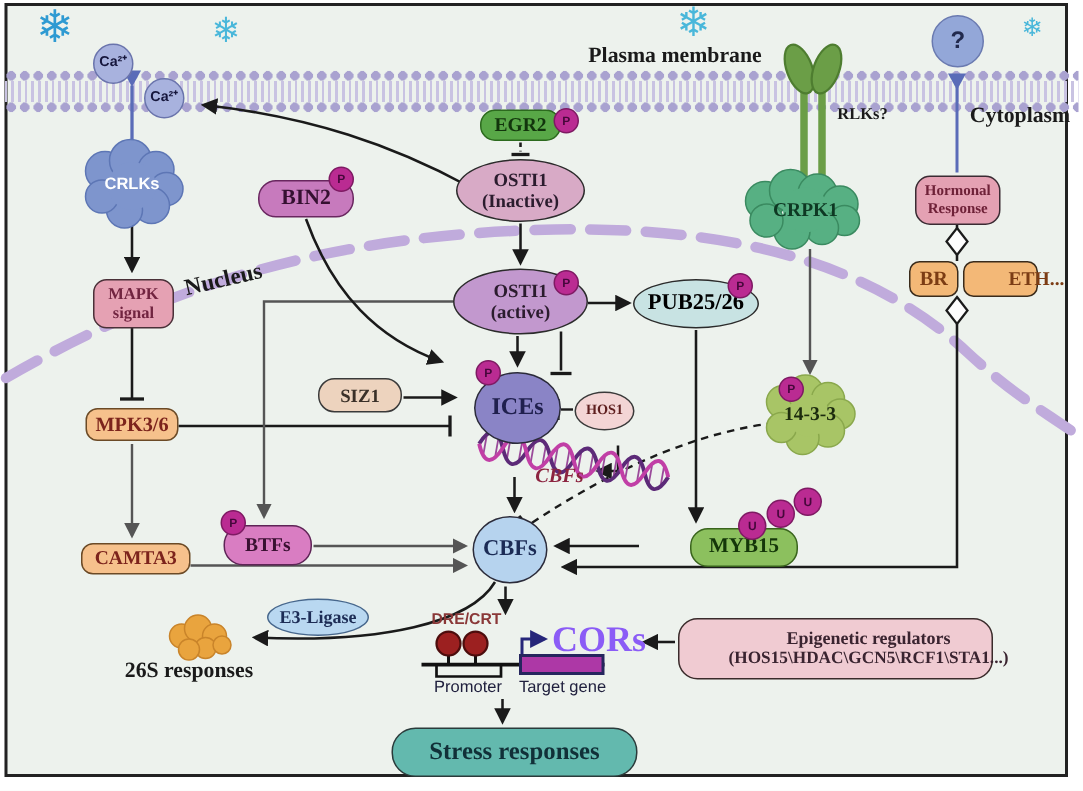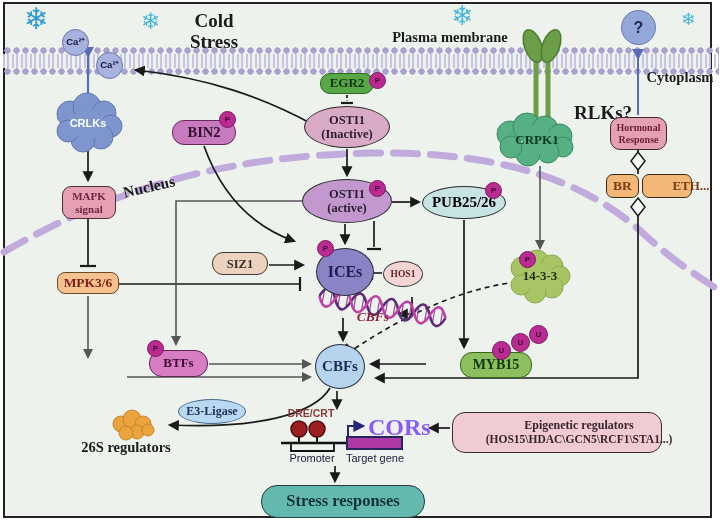--- a/index.html
+++ b/index.html
@@ -186,24 +186,23 @@
         <circle cx="126" cy="433" r="7"></circle>
         <circle cx="148" cy="430" r="6"></circle>
     </g>
   </svg>
 
   <div class="flake" style="left:24px;top:4px;font-size:30px;color:#2e9ad2;">❄</div>
   <div class="flake" style="left:141px;top:10px;font-size:23px;">❄</div>
   <div class="flake" style="left:451px;top:2px;font-size:27px;">❄</div>
   <div class="flake" style="left:681px;top:11px;font-size:17px;">❄</div>
 
-  <div class="t" style="left:168px;top:11px;width:92px;font-size:19px;">Cold Stress</div>
   <div class="t" style="left:388px;top:30px;width:124px;font-size:14.5px;">Plasma membrane</div>
   <div class="t" style="left:644px;top:70px;width:72px;font-size:14.5px;">Cytoplasm</div>
-  <div class="t" style="left:574px;top:70px;width:50px;font-size:19px;margin-top:33px;">RLKs?</div>
+  <div class="t" style="left:550px;top:70px;width:50px;font-size:11px;">RLKs?</div>
   <div class="t" style="left:116px;top:178px;width:66px;font-size:15.5px;transform:rotate(-13deg);">Nucleus</div>
 
   <div class="box sans" style="left:62px;top:29px;width:27px;height:27px;border-radius:50%;background:#a8b2de;border:1.5px solid #6a74ac;font-size:9.5px;color:#16163c;">
       <span>Ca²⁺</span>
     </div>
   <div class="box sans" style="left:96px;top:52px;width:27px;height:27px;border-radius:50%;background:#a8b2de;border:1.5px solid #6a74ac;font-size:9.5px;color:#16163c;">
       <span>Ca²⁺</span>
     </div>
 
   <div class="box sans" style="left:621px;top:10px;width:35px;height:35px;border-radius:50%;background:#93a7d8;border:1.5px solid #6a7ab0;font-size:16px;color:#222a4e;">
@@ -214,20 +213,23 @@
   <div class="t" style="left:504px;top:133px;width:66px;font-size:13px;color:#0e3823;">CRPK1</div>
   <div class="t" style="left:515px;top:269px;width:50px;font-size:13px;color:#1c2b0e;">14-3-3</div>
 
   <div class="box" style="left:62px;top:186px;width:54px;height:33px;background:#e5a1b3;border:1.5px solid #4a3038;border-radius:9px;font-size:11px;color:#712440;">
     <span>MAPK</span>
       <span>signal</span>
     </div>
   <div class="box" style="left:57px;top:272px;width:62px;height:22px;background:#f6c18c;border:1.5px solid #6b4a26;border-radius:8px;font-size:13.5px;color:#7c241c;">
     <span>MPK3/6</span>
     </div>
+  <div class="box" style="left:54px;top:362px;width:73px;height:21px;background:#f6c18c;border:1.5px solid #6b4a26;border-radius:8px;font-size:13px;color:#7c241c;">
+    <span>CAMTA3</span>
+    </div>
   <div class="box" style="left:172px;top:120px;width:64px;height:25px;background:#c77abd;border:1.5px solid #69265f;border-radius:12px;font-size:14.5px;color:#351031;">
     <span>BIN2</span>
     </div>
   <div class="box" style="left:320px;top:73px;width:54px;height:21px;background:#58a747;border:1.5px solid #2c6a1e;border-radius:10px;font-size:13px;color:#12350c;">
     <span>EGR2</span>
     </div>
   <div class="box" style="left:304px;top:106px;width:86px;height:42px;background:#d8aac6;border:1.5px solid #2b2b2b;border-radius:50%;font-size:12.5px;color:#2b1c2e;">
     <span>OSTI1</span>
       <span>(Inactive)</span>
     </div>
@@ -302,18 +304,18 @@
   <div class="badge" style="left:492px;top:341px;width:19px;height:19px;">
       <span>U</span>
     </div>
   <div class="badge" style="left:511px;top:333px;width:19px;height:19px;">
       <span>U</span>
     </div>
   <div class="badge" style="left:529px;top:325px;width:19px;height:19px;">
       <span>U</span>
     </div>
 
-  <div class="t" style="left:64px;top:440px;width:124px;font-size:14.5px;">26S regulators</div>
+  <div class="t" style="left:64px;top:440px;width:124px;font-size:14.5px;">26S responses</div>
   <div class="t sans" style="left:282px;top:408px;width:58px;font-size:10.5px;color:#8a3838;">DRE/CRT</div>
   <div class="t sans" style="left:286px;top:452px;width:52px;font-size:11px;font-weight:normal;color:#20203e;">Promoter</div>
   <div class="t sans" style="left:343px;top:452px;width:64px;font-size:11px;font-weight:normal;color:#20203e;">Target gene</div>
   <div class="t" style="left:368px;top:414px;width:62px;font-size:24px;color:#8b5cf6;">CORs</div>
 </div>
 
 </body></html>

